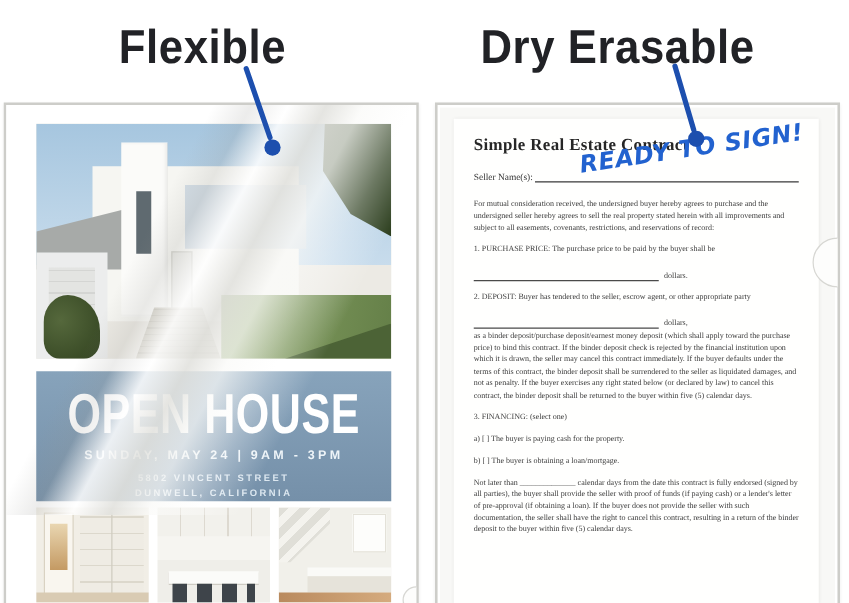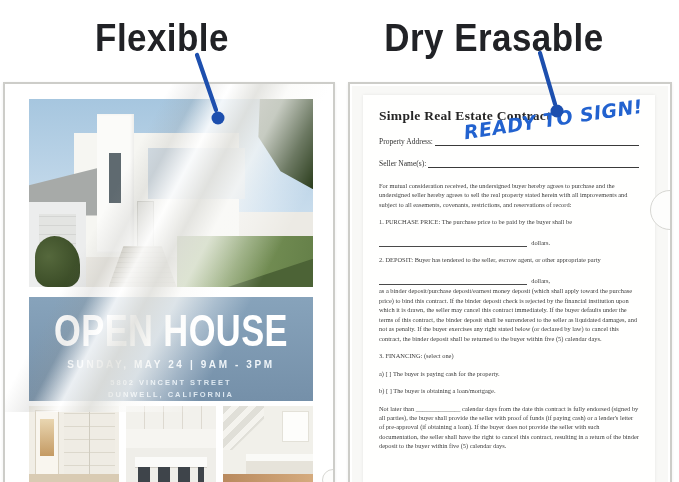--- a/index.html
+++ b/index.html
@@ -183,24 +183,20 @@
     <div class="fold-overlay"></div>
     <div class="serration"></div>
     <div class="notch corner-notch"></div>
   </div>
 
   <div class="folder folder-right">
     <div class="paper">
       <div class="c-title">Simple Real Estate Contract</div>
       <div class="c-fields">
           <div class="c-field">
-            <span class="f-lbl">Property Address:</span>
-            <span class="f-line"></span>
-          </div>
-          <div class="c-field">
             <span class="f-lbl">Seller Name(s):</span>
             <span class="f-line"></span>
           </div>
         </div>
       <div class="c-body">
           <div class="c-block para">For mutual consideration received, the undersigned buyer hereby agrees to purchase and the undersigned seller hereby agrees to sell the real property stated herein with all improvements and subject to all easements, covenants, restrictions, and reservations of record:</div>
           <div class="c-block para">1. PURCHASE PRICE: The purchase price to be paid by the buyer shall be</div>
           <div class="c-block fill">
             <span class="blank"></span>
             <span>dollars.</span>

